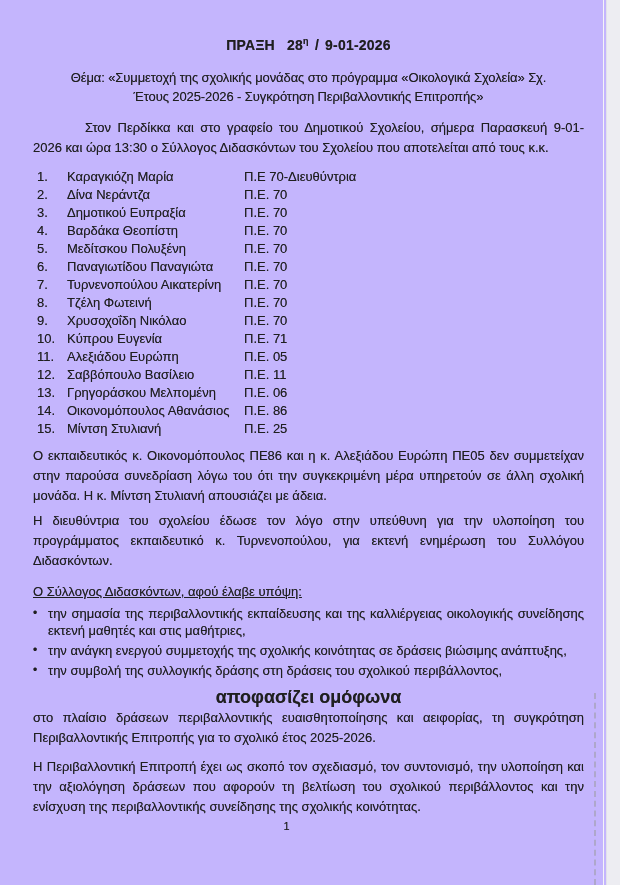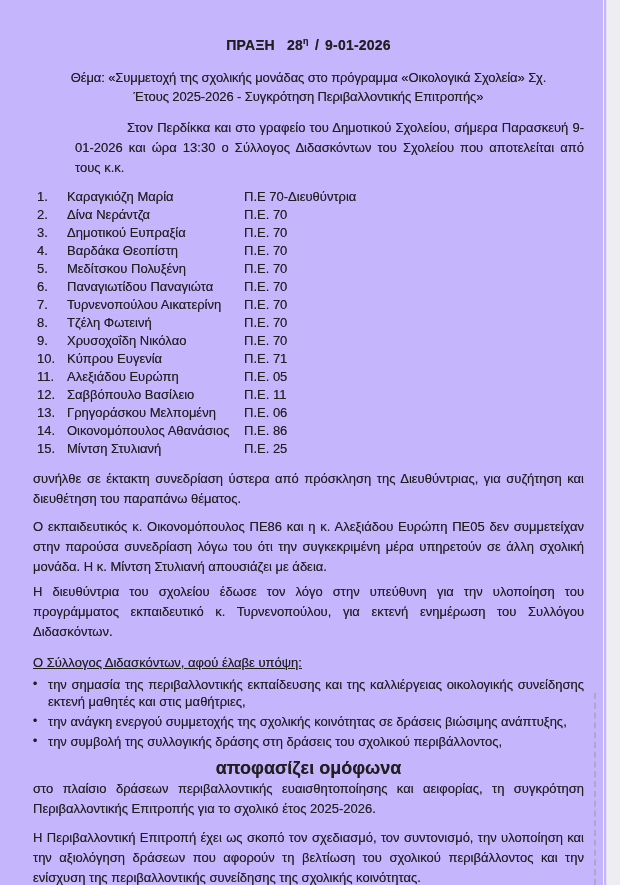--- a/index.html
+++ b/index.html
@@ -55,21 +55,21 @@
     font-weight: normal;
     font-size: 13px;
     line-height: 19px;
     letter-spacing: -0.1px;
   }
   .para {
     font-size: 13px;
     line-height: 20px;
     text-align: justify;
   }
-  .intro { margin-top: 12px; text-indent: 52px; margin-left: 42px; }
+  .intro { margin-top: 12px; text-indent: 52px; }
   .member-list { margin-top: 10px; }
   .member-row {
     display: grid;
     grid-template-columns: 30px 177px auto;
     font-size: 13px;
     line-height: 18px;
     padding-left: 4px;
   }
   .member-num { }
   .member-name { }
@@ -198,21 +198,20 @@
         <span class="member-name">Οικονομόπουλος Αθανάσιος</span>
         <span class="member-spec">Π.Ε. 86</span>
       </div>
       <div class="member-row">
         <span class="member-num">15.</span>
         <span class="member-name">Μίντση Στυλιανή</span>
         <span class="member-spec">Π.Ε. 25</span>
       </div>
     </div>
 
-    <div class="para p-convened">συνήλθε σε έκτακτη συνεδρίαση ύστερα από πρόσκληση της Διευθύντριας, για συζήτηση και διευθέτηση του παραπάνω θέματος.</div>
     <div class="para p-absentees">Ο εκπαιδευτικός κ. Οικονομόπουλος ΠΕ86 και η κ. Αλεξιάδου Ευρώπη ΠΕ05 δεν συμμετείχαν στην παρούσα συνεδρίαση λόγω του ότι την συγκεκριμένη μέρα υπηρετούν σε άλλη σχολική μονάδα. Η κ. Μίντση Στυλιανή απουσιάζει με άδεια.</div>
     <div class="para p-director">Η διευθύντρια του σχολείου έδωσε τον λόγο στην υπεύθυνη για την υλοποίηση του προγράμματος εκπαιδευτικό κ. Τυρνενοπούλου, για εκτενή ενημέρωση του Συλλόγου Διδασκόντων.</div>
     <div class="para p-considering">Ο Σύλλογος Διδασκόντων, αφού έλαβε υπόψη:</div>
 
     <div class="bullet-list">
       <div class="bullet-item">
         <span class="bullet-marker">•</span>
         <span class="bullet-text">την σημασία της περιβαλλοντικής εκπαίδευσης και της καλλιέργειας οικολογικής συνείδησης εκτενή μαθητές και στις μαθήτριες,</span>
       </div>
       <div class="bullet-item">

